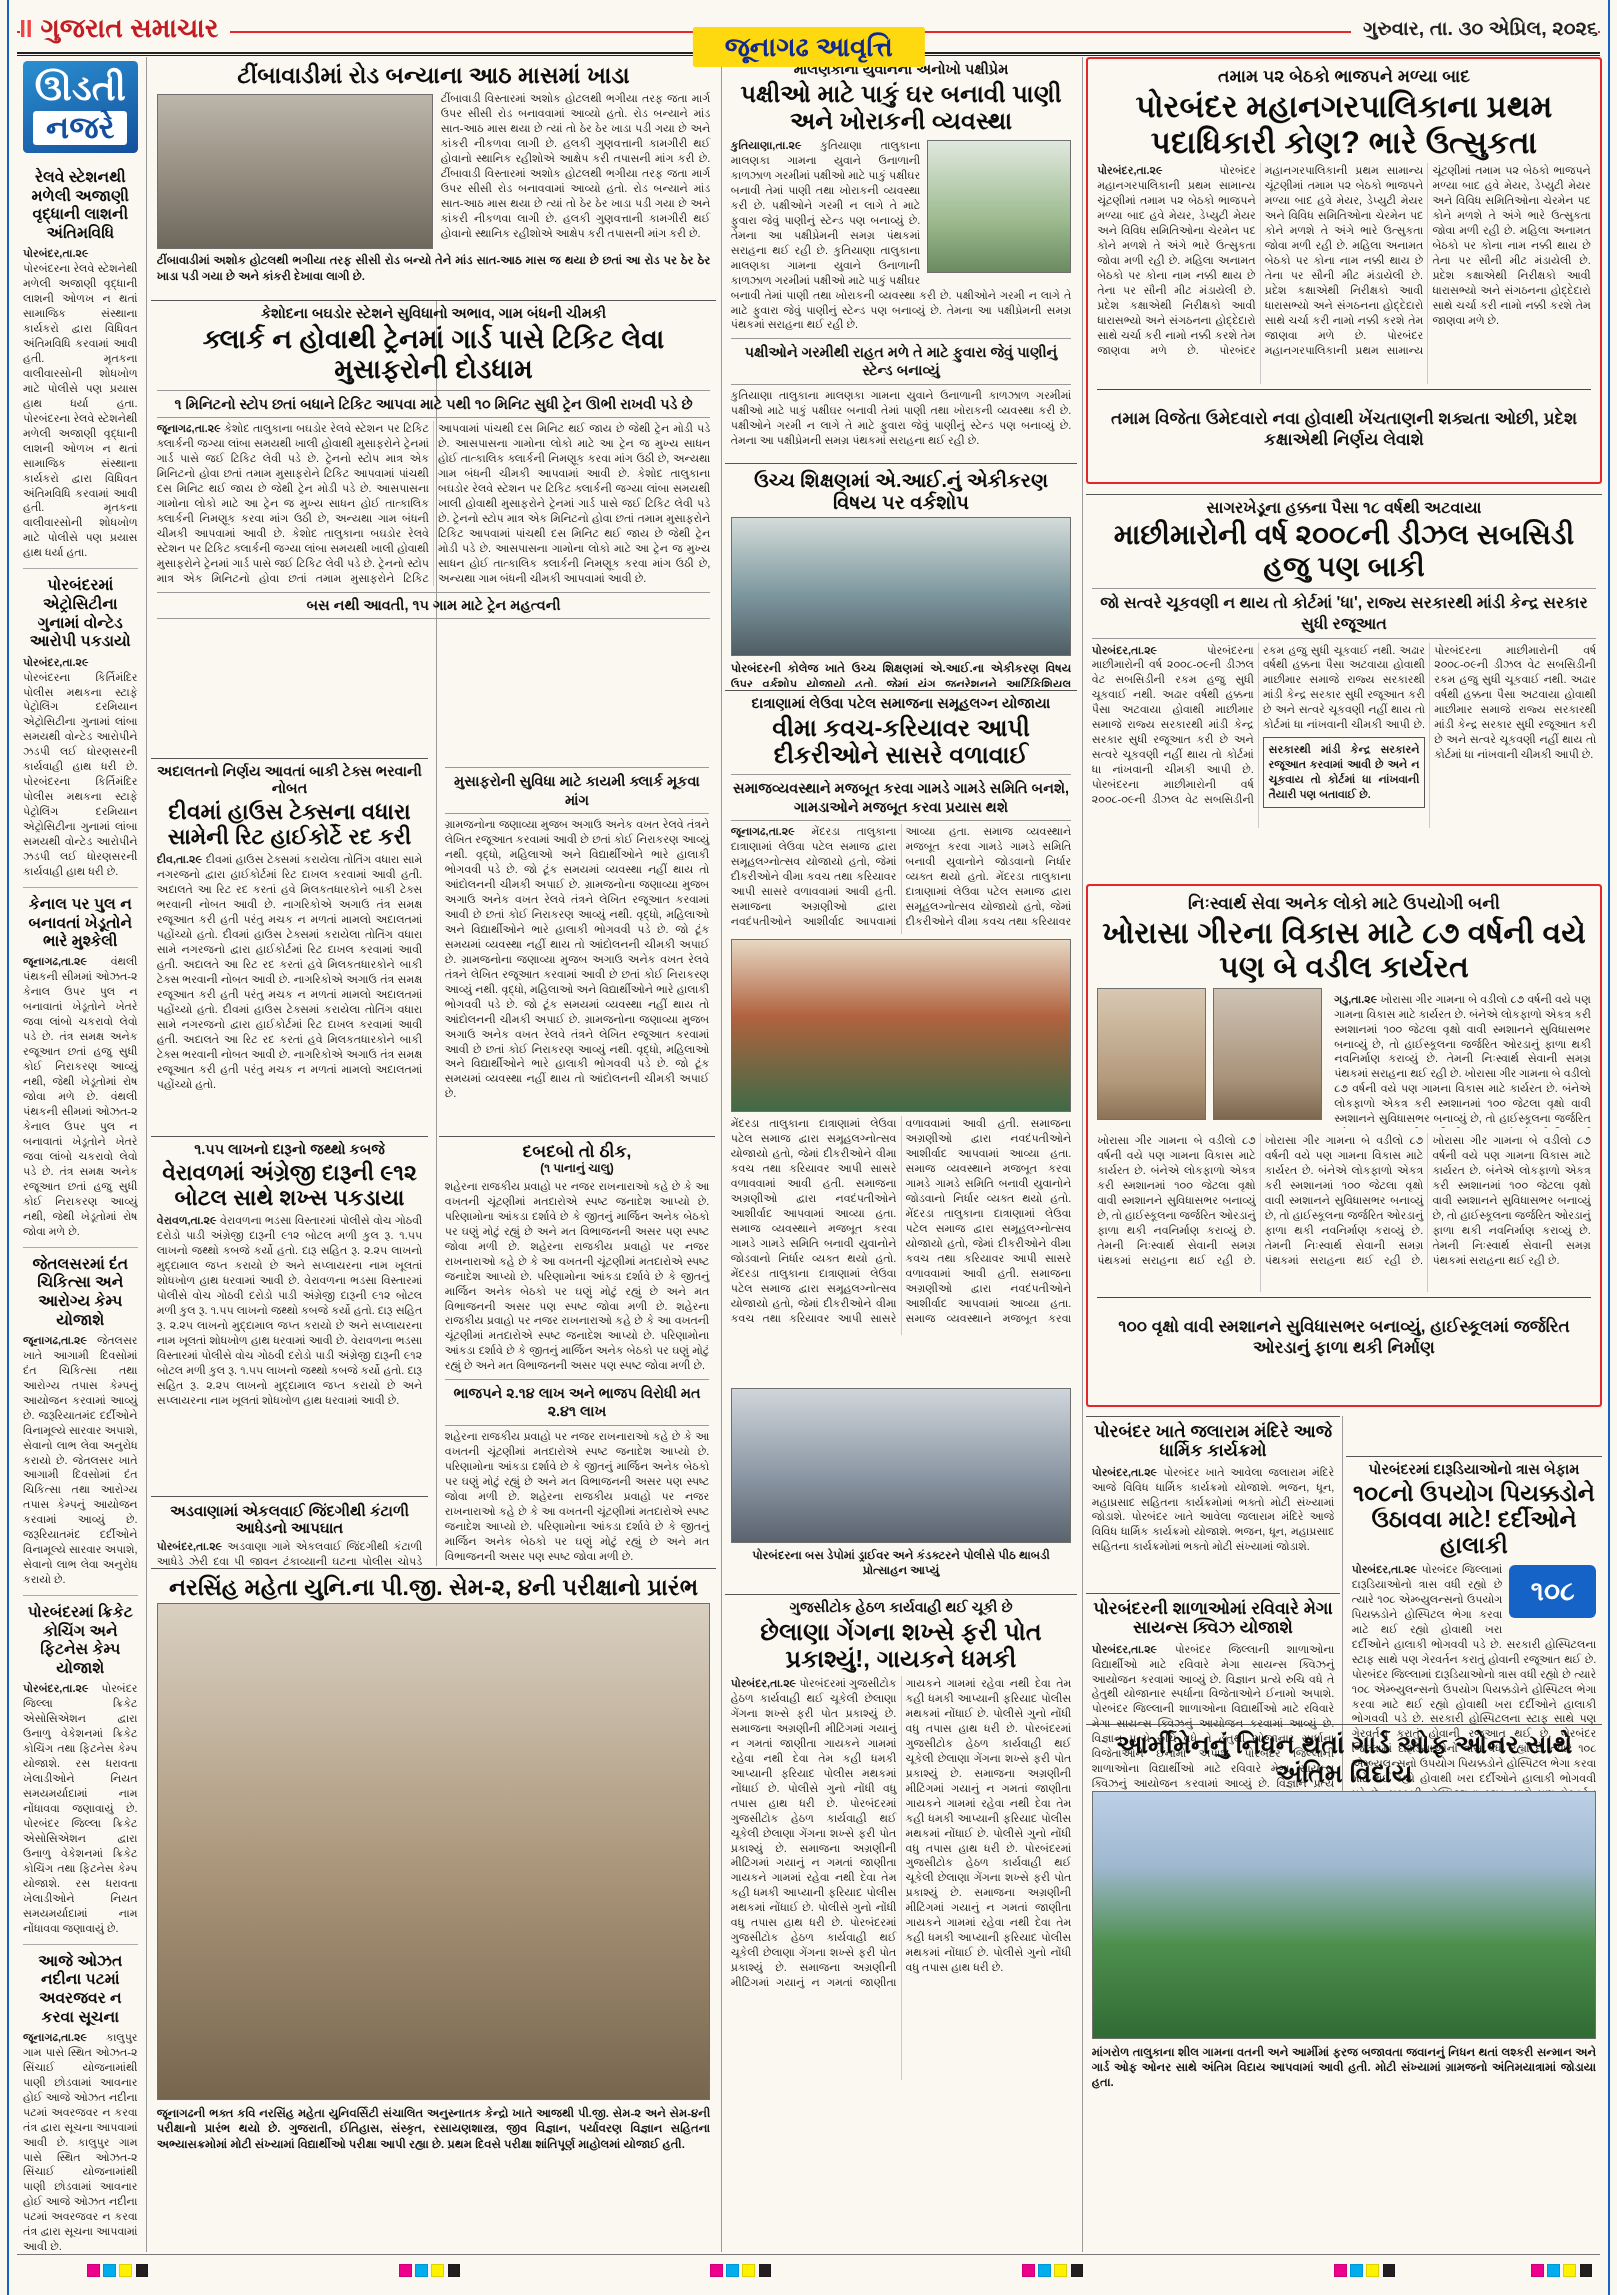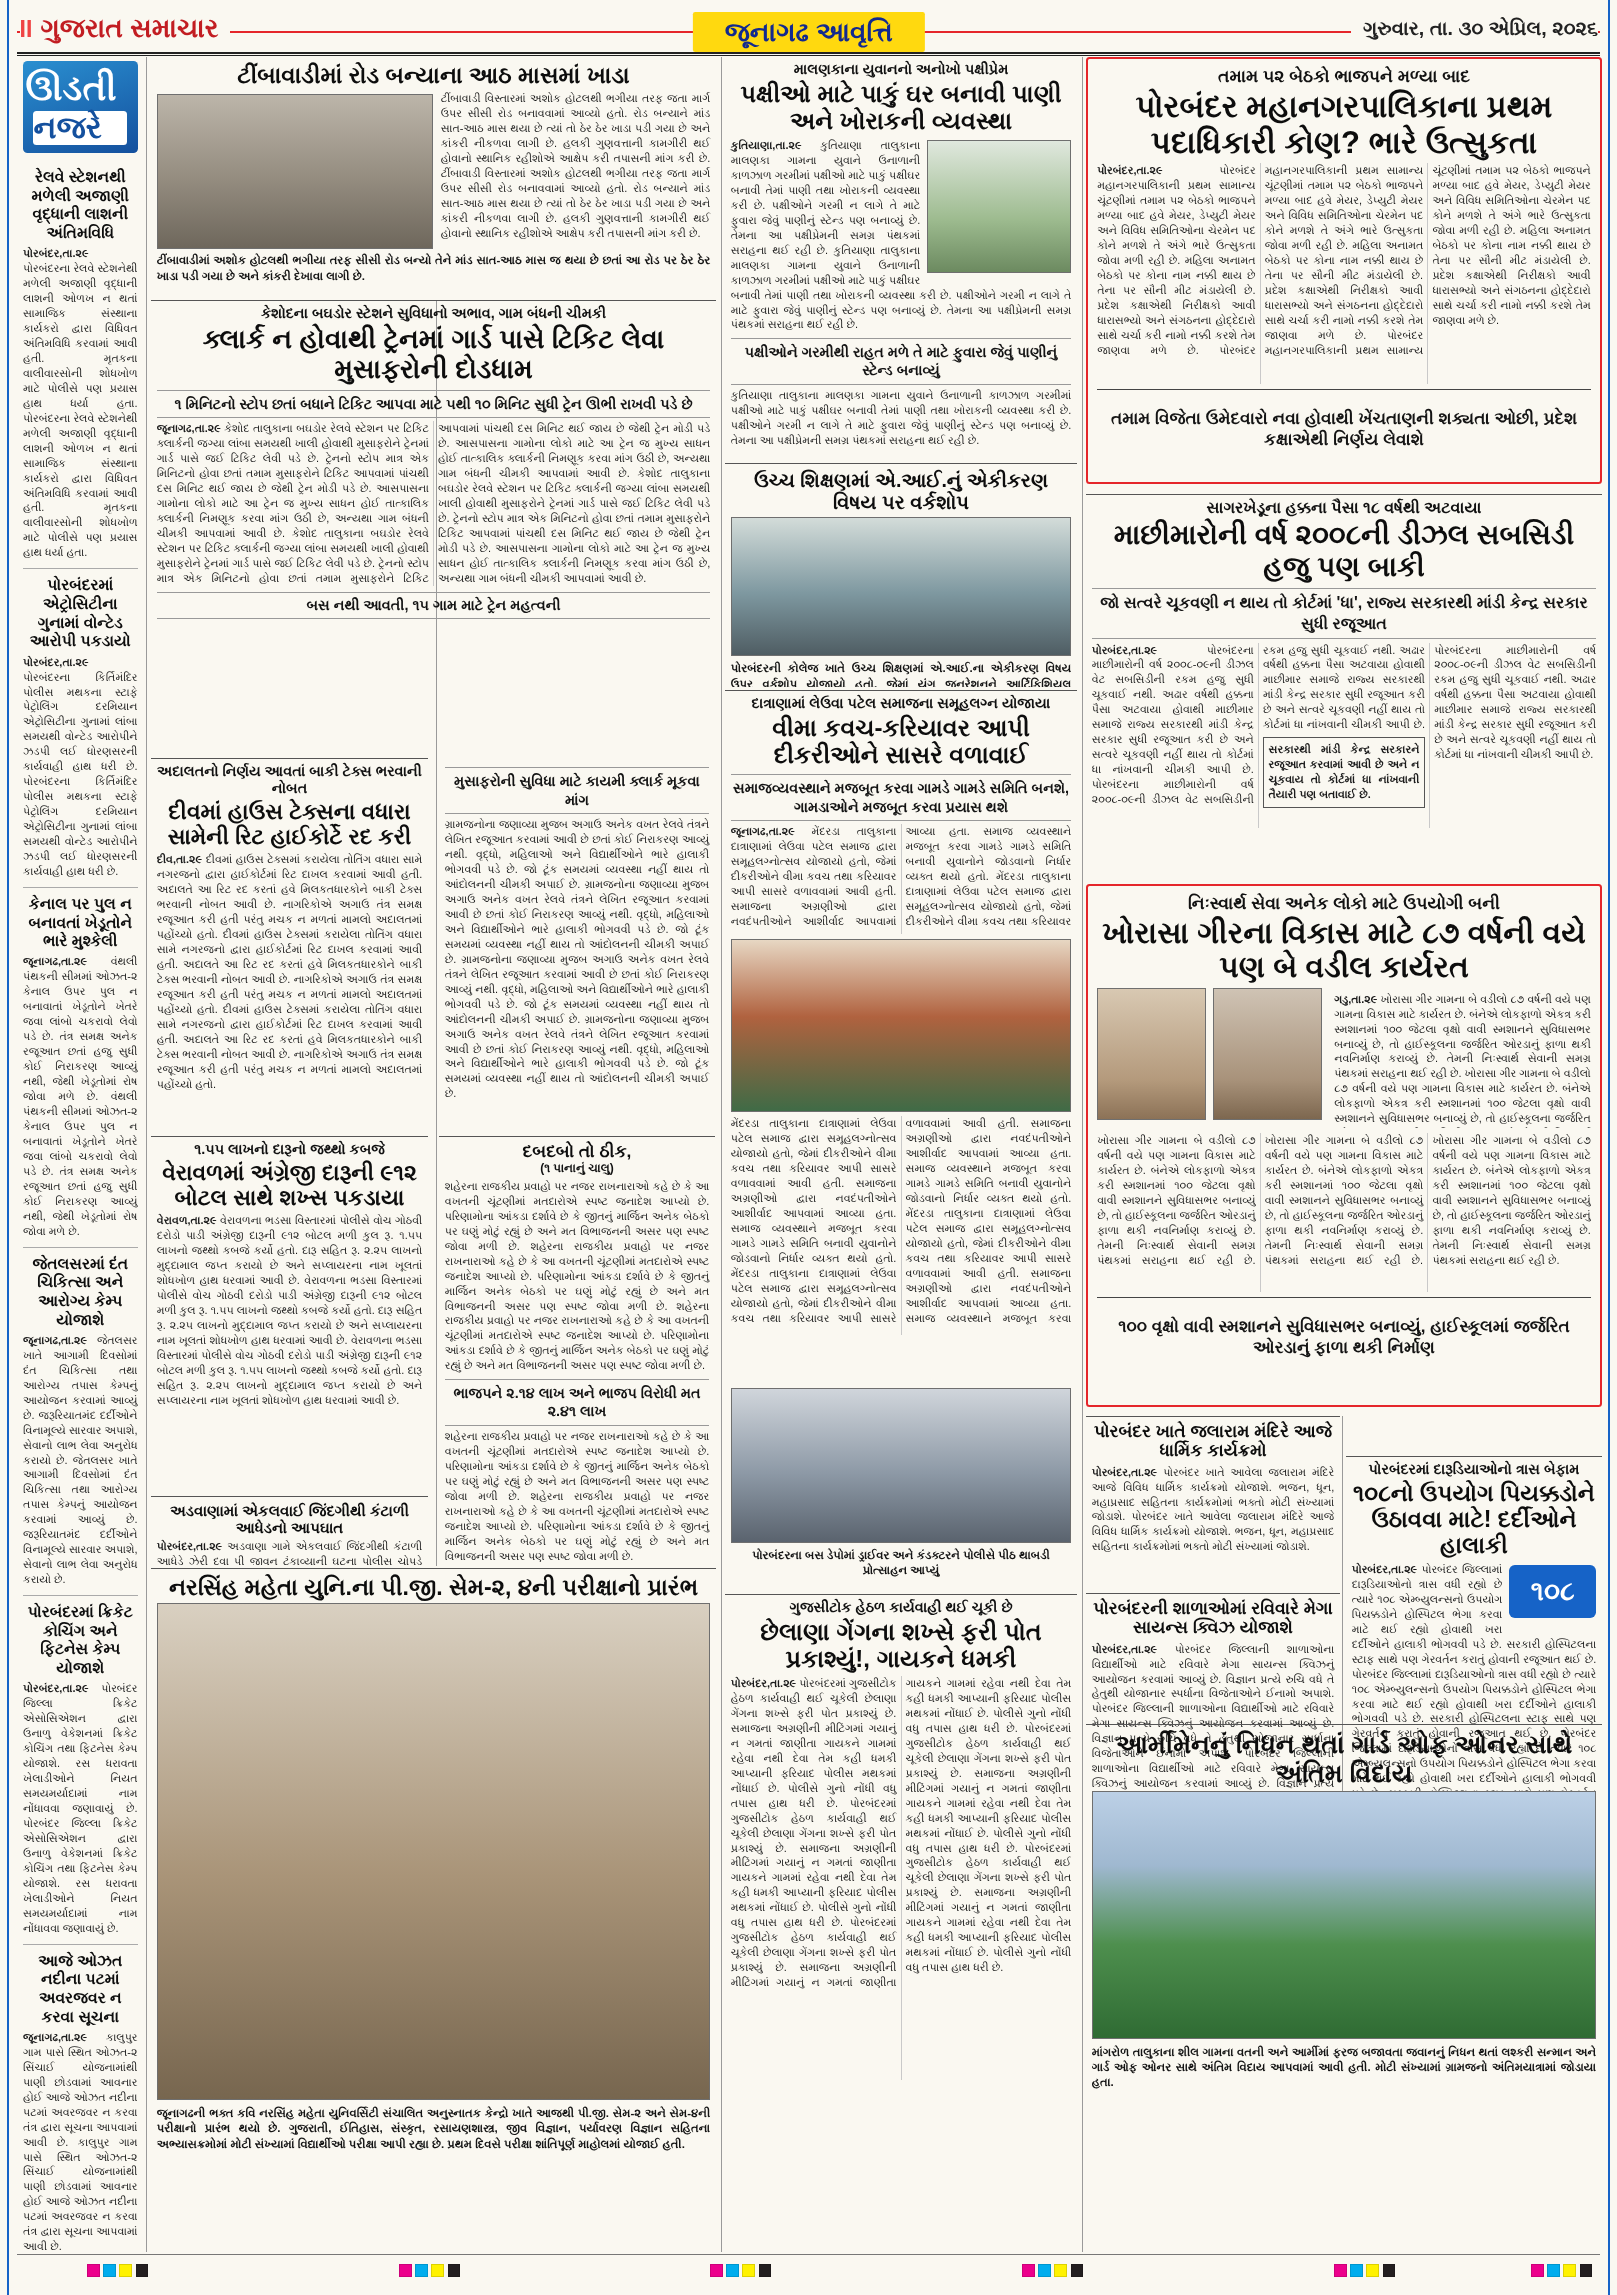--- a/index.html
+++ b/index.html
@@ -19,21 +19,21 @@
     background:#faf8f1;color:#141414;
     font-family:"Liberation Sans","DejaVu Sans",sans-serif;
     overflow:hidden;
   }
   .edge{position:absolute;top:0;width:2.3px;height:2295px;background:var(--badge-blue);}
   
   .header{position:absolute;left:17.3px;top:8px;width:1583px;height:43px;}
   .header-line{position:absolute;left:0;top:23px;width:100%;height:1.7px;background:var(--accent-red);}
   .brand{position:absolute;left:2.3px;top:4.6px;font-weight:bold;font-size:26.6px;color:var(--masthead-red);background:#faf8f1;padding-right:11.6px;z-index:2;}
   .pgmark{color:#ef4444;font-size:23px;margin-right:8px;}
-  .edition{position:absolute;left:50%;top:4px;transform:translateX(-50%);
+  .edition{position:absolute;left:50%;top:19px;transform:translateX(-50%);
     background:var(--edition-yellow);color:var(--edition-text);
     font-size:26.6px;font-weight:bold;padding:4.6px 32px;z-index:2;border-radius:2.3px;}
   .date{position:absolute;right:2.3px;top:9.2px;font-size:19.6px;font-weight:bold;color:#222;background:#faf8f1;padding-left:11.6px;z-index:2;}
   .hrule{position:absolute;left:17.3px;width:1583px;background:#222;}
   .vrule{position:absolute;width:0.6px;background:var(--rule-gray);}
   
   .blk{position:absolute;overflow:hidden;padding:3.5px 5.8px;}
   .rule-top{border-top:1.2px solid #555;}
   h2,h3,h4{margin:1.2px 0 3.5px;line-height:1.14;text-align:center;color:#0d0d0d;}
   .h54{font-size:31px;} .h52{font-size:30px;} .h48{font-size:28px;} .h46{font-size:26.6px;text-align:center;}
@@ -45,21 +45,21 @@
   .cols2{column-count:2;column-gap:9.2px;column-rule:0.6px solid #c9c9c9;}
   .cols3{column-count:3;column-gap:9.2px;column-rule:0.6px solid #c9c9c9;}
   .dl{font-weight:bold;}
   .caption{font-size:11.6px;font-weight:bold;line-height:1.32;text-align:justify;margin-top:4.6px;}
   .photo{background:#9a9a9a;border:0.6px solid #6f6f6f;}
   .redbox{border:2.9px solid var(--accent-red);border-radius:3.5px;padding:7px 9.2px;}
   .notebox{border:1.2px solid #555;padding:4.6px;font-weight:bold;}
   
   .sidebar{font-size:11px;}
   .sb-logo{background:linear-gradient(160deg,var(--sidebar-blue-1),var(--sidebar-blue-2));
-    color:#fff;padding:8px 2.3px;border-radius:4.6px;margin-bottom:8px;}
+    color:#fff;text-align:center;padding:8px 2.3px;border-radius:4.6px;margin-bottom:8px;}
   .sb-l1{font-size:36px;font-weight:bold;line-height:1.05;}
   .sb-l2{font-size:31px;font-weight:bold;line-height:1.1;background:#fff;color:var(--sidebar-blue-2);margin:4.6px 8px 0;border-radius:3.5px;}
   .sb-item{border-bottom:0.6px solid #aaa;padding:5.8px 0 8px;}
   .sb-item h3{font-size:15.6px;line-height:1.2;}
   
   .ph-road{background:linear-gradient(180deg,#bcb5a9 0%,#948c7f 55%,#6e675c 100%);}
   .ph-exam{background:linear-gradient(180deg,#d9d0c1 0%,#a99478 55%,#77664f 100%);}
   .ph-birds{background:linear-gradient(180deg,#e0e8de 0%,#9dbb8f 60%,#6c8a60 100%);}
   .ph-ai{background:linear-gradient(180deg,#d3dcd9 0%,#7e98a0 55%,#4f5d63 100%);}
   .ph-wed{background:linear-gradient(180deg,#e7d7c3 0%,#b0623f 45%,#3f6b46 100%);}

